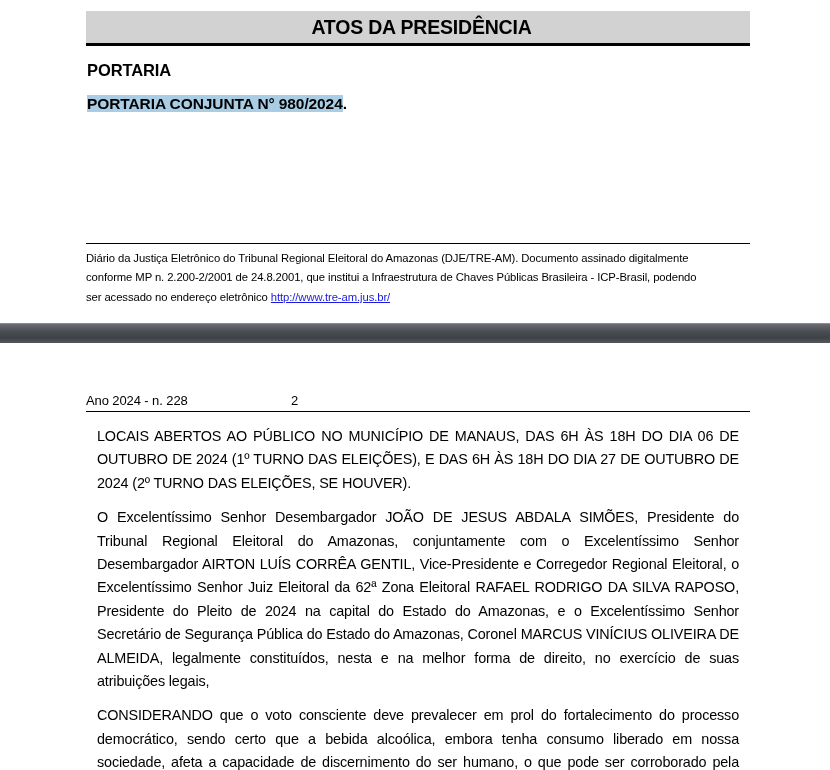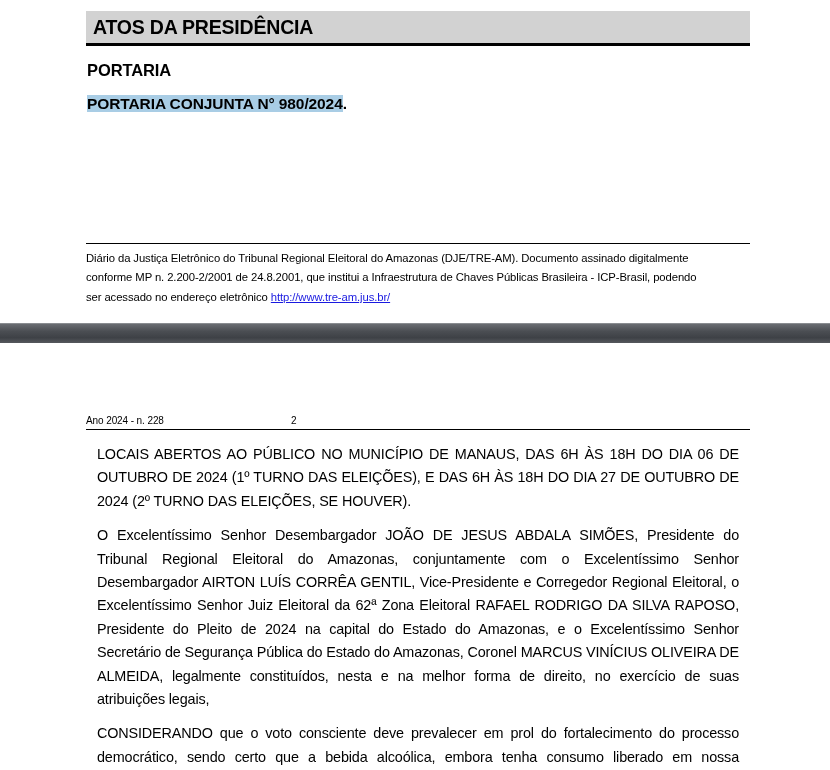--- a/index.html
+++ b/index.html
@@ -37,20 +37,21 @@
     position: relative;
   }
   .section-bar {
     background: #d2d2d2;
     border-bottom: 3px solid #000000;
     padding: 5px 0 4px 7px;
     margin-top: 11px;
     font-size: 19.5px;
     font-weight: bold;
     letter-spacing: -0.2px;
+    text-align: center;
   }
   .subhead {
     font-size: 16.5px;
     font-weight: bold;
     margin-top: 15px;
     padding-left: 1px;
     letter-spacing: -0.1px;
   }
   .portaria-num {
     font-size: 15.5px;
@@ -107,23 +108,23 @@
   }
 
   
   .page-two {
     position: relative;
     height: 419px;
   }
   .running-head {
     display: flex;
     align-items: baseline;
-    font-size: 10px;
+    font-size: 13px;
     letter-spacing: -0.1px;
-    padding-top: 72px;
+    padding-top: 50px;
     border-bottom: 1.8px solid #000000;
     padding-bottom: 3px;
   }
   .rh-left   { width: 205px; flex: none; }
   .rh-center { flex: 1 1 auto; }
   .rh-right  { flex: none; text-align: right; }
 
   .body-text {
     font-size: 14.4px;
     line-height: 1.625;

